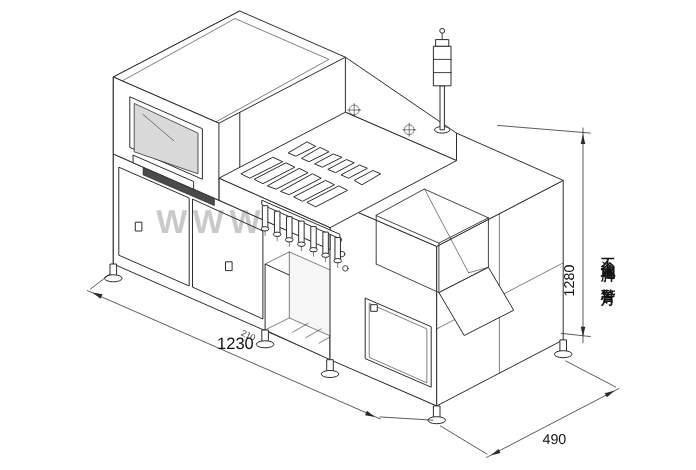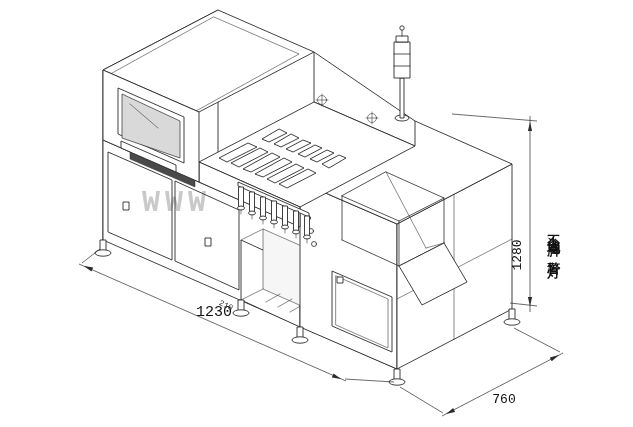--- a/index.html
+++ b/index.html
@@ -1,18 +1,18 @@
 <!DOCTYPE html>
 <html style="--line: #2b2b2b; --screen: #d9d9d9; --slot: #4a4a4a; --watermark: rgba(60,60,60,0.28); --label: #111111;"><head>
 <meta charset="utf-8">
 <style>
   html,body{margin:0;padding:0;background:#fff;}
   .canvas{
     position:relative;width:633px;height:427px;background:#fff;overflow:hidden;
-    font-family:Liberation Mono, monospace;
+    font-family:Liberation Sans, sans-serif;
     color:var(--line,#2b2b2b);
   }
   svg{position:absolute;left:0;top:0;}
   .f{fill:#fff;stroke:currentColor;stroke-width:0.9;stroke-linejoin:round;}
   .g{fill:#f6f6f6;stroke:currentColor;stroke-width:0.8;stroke-linejoin:round;}
   .l{fill:none;stroke:currentColor;stroke-width:0.8;stroke-linecap:round;stroke-linejoin:round;}
   .thin{stroke-width:0.55;}
   .dark{fill:var(--slot,#4a4a4a);stroke:currentColor;stroke-width:0.5;}
   .screen{fill:var(--screen,#d9d9d9);stroke:currentColor;stroke-width:0.7;}
   .dim{fill:none;stroke:currentColor;stroke-width:0.7;}
@@ -231,17 +231,17 @@
       <line class="dim" x1="530" y1="116" x2="530" y2="312"></line>
       <polygon class="arr" points="530,122 527.9,131 532.1,131"></polygon>
       <polygon class="arr" points="530,306 527.9,297 532.1,297"></polygon>
     </g>
   </svg>
 
   <div class="wm wm-left">WWW</div>
 
   <div class="label lab-2510">1230</div>
   <div class="label lab-210">210</div>
-  <div class="label lab-760">760</div>
+  <div class="label lab-760">490</div>
   <div class="label lab-1280">1280</div>
   <div class="label lab-note">不含地脚、警灯</div>
 
 </div>
 
 </body></html>

